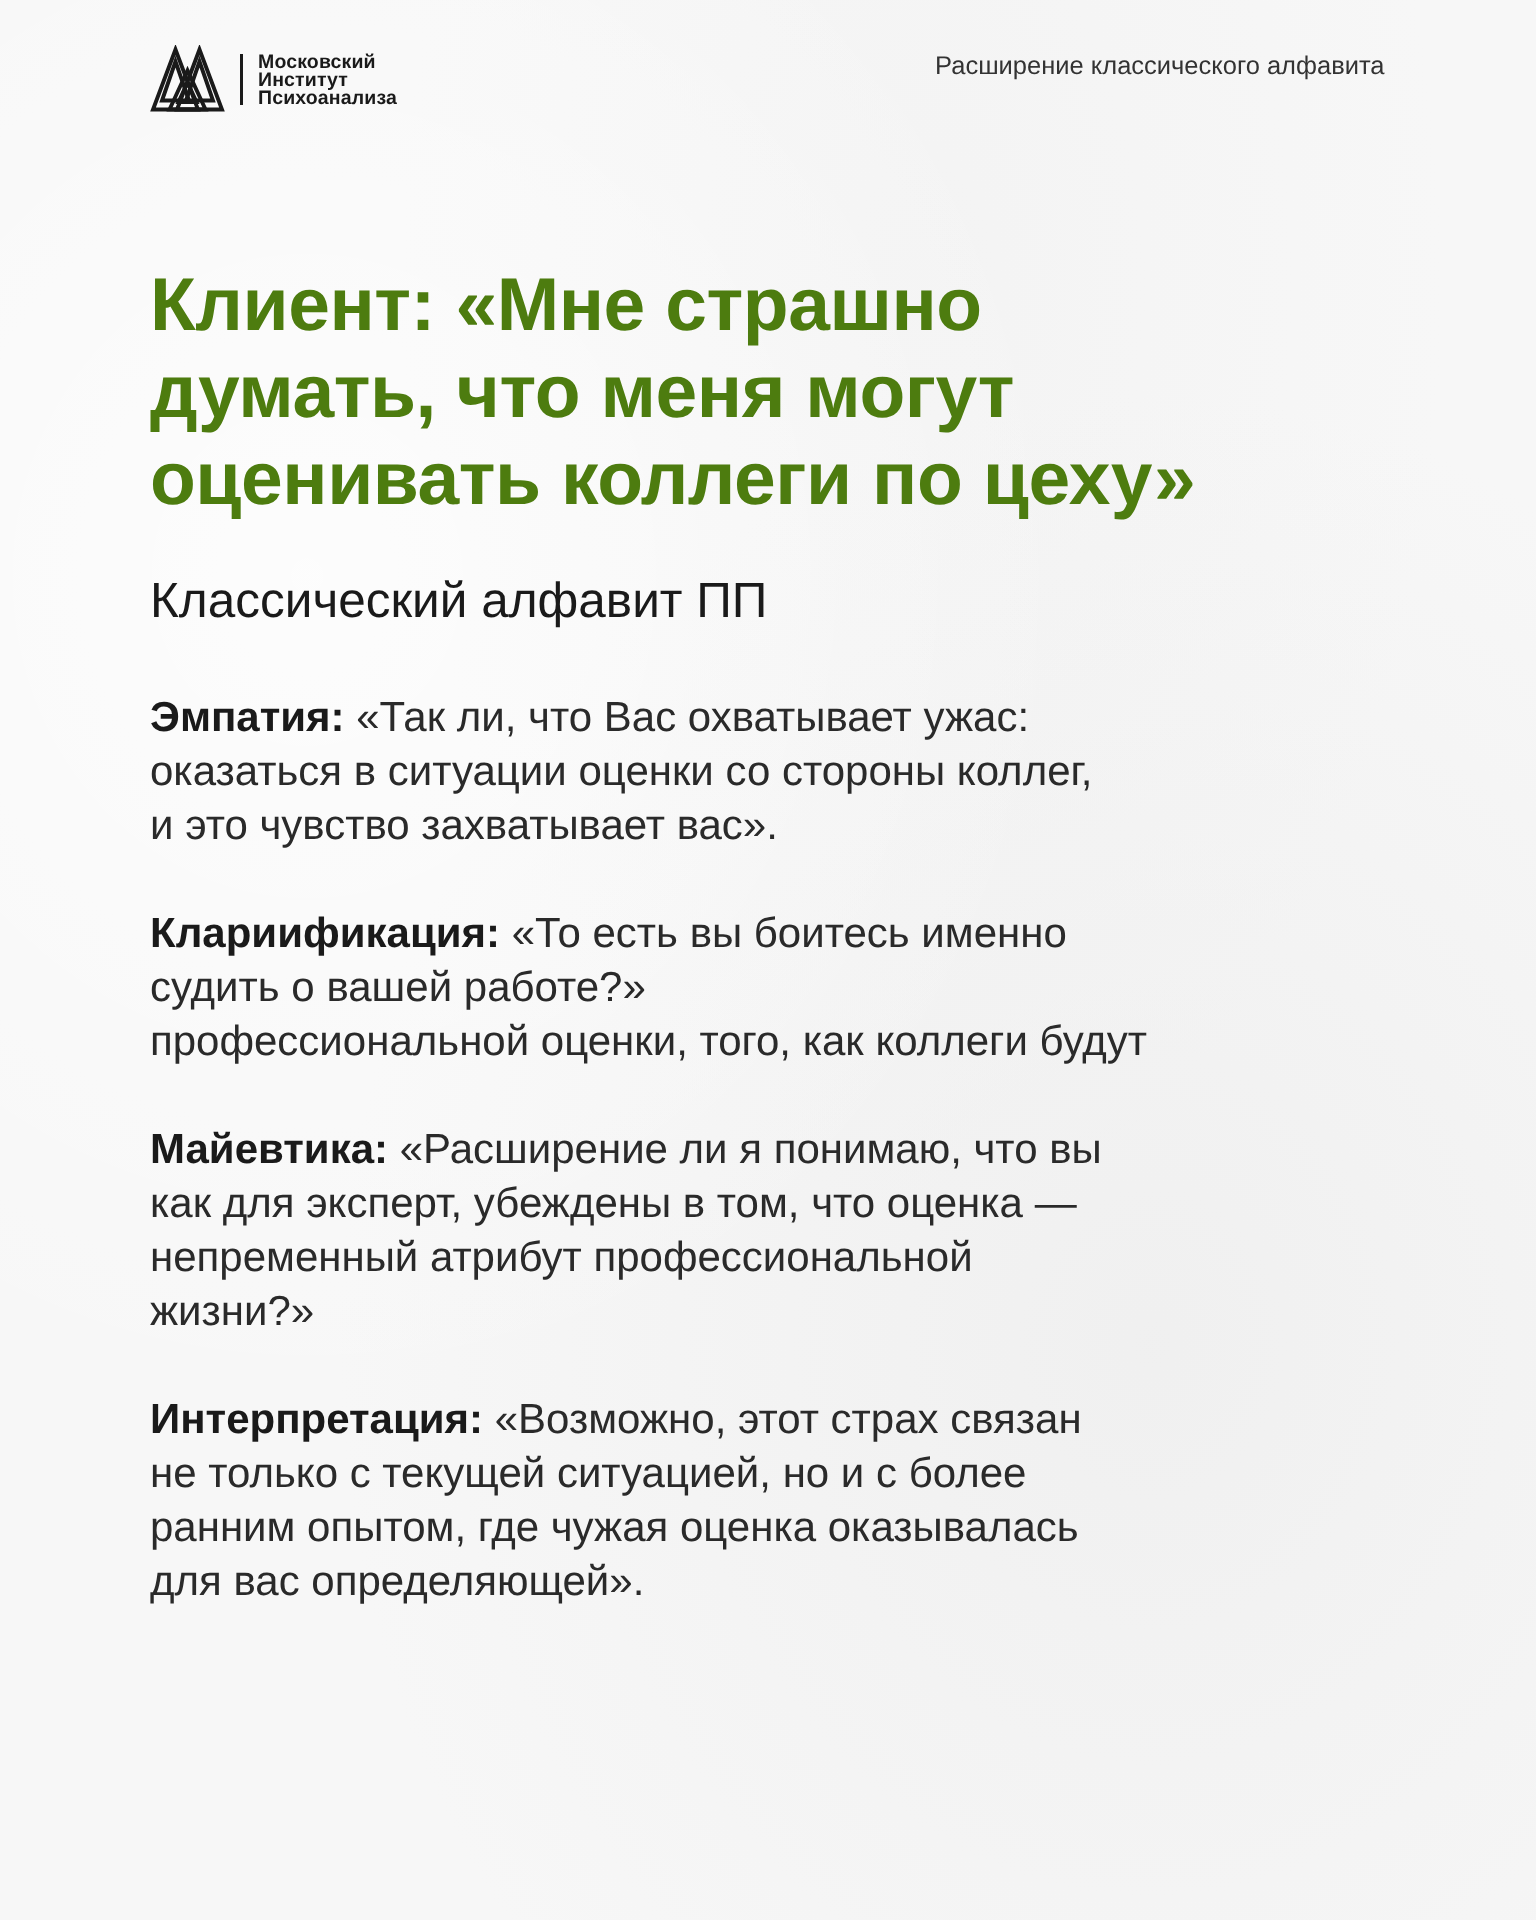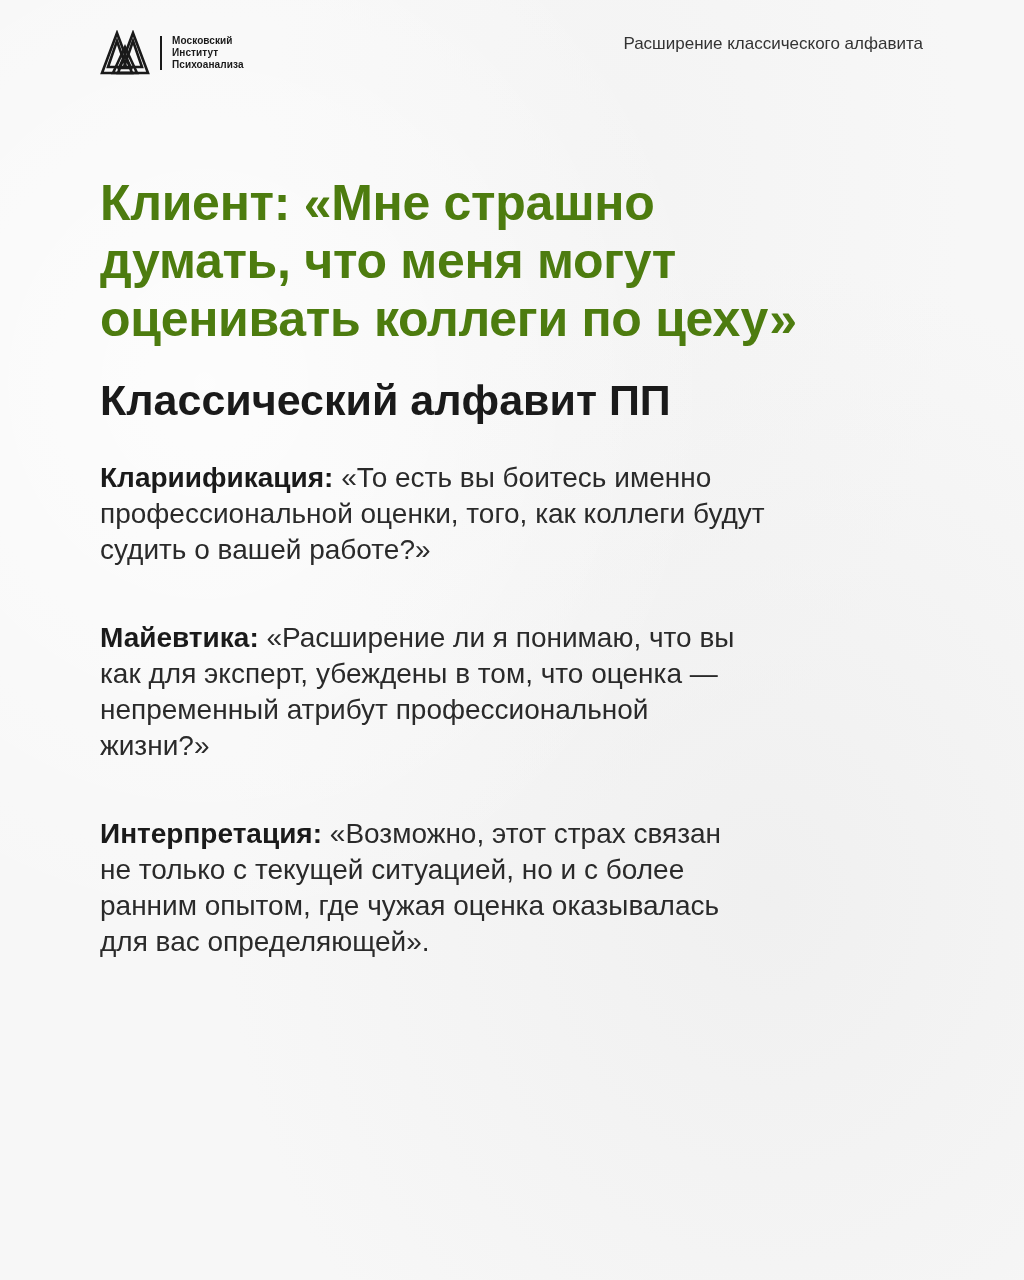--- a/index.html
+++ b/index.html
@@ -44,21 +44,21 @@
     .brand-divider {
       width: 2px;
       height: 34px;
       background: #1a1a1a;
       margin: 0 10px 0 10px;
     }
     .brand-text {
       display: flex;
       flex-direction: column;
       font-weight: bold;
-      font-size: 10px;
+      font-size: 13px;
       line-height: 12px;
       color: #1a1a1a;
       letter-spacing: 0.1px;
     }
     .subtitle-block {
       position: absolute;
       right: 0;
       top: 3px;
       text-align: center;
       font-size: 17px;
@@ -80,40 +80,40 @@
       color: #4d7c0f;
       letter-spacing: -0.3px;
     }
     .title span { display: block; }
 
     .section-heading {
       position: absolute;
       left: 100px;
       top: 377px;
       margin: 0;
-      font-size: 43px;
+      font-size: 33px;
       line-height: 46px;
-      font-weight: bold;
+      font-weight: normal;
       color: #1a1a1a;
     }
 
     
     .entries {
       position: absolute;
       left: 100px;
       top: 460px;
       width: 840px;
     }
     .entry {
       margin: 0;
       font-size: 28px;
       line-height: 36px;
       color: #2a2a2a;
     }
-    .entry + .entry { margin-top: 52px; }
+    .entry + .entry { margin-top: 36px; }
     .entry .label {
       font-weight: bold;
       color: #1a1a1a;
     }
     .entry .line { display: block; }
   </style>
 </head>
 <body>
 
 <header class="header">
@@ -143,23 +143,28 @@
 <h1 class="title">
   <span>Клиент: «Мне страшно</span>
   <span>думать, что меня могут</span>
   <span>оценивать коллеги по цеху»</span>
 </h1>
 
 <h2 class="section-heading">Классический алфавит ПП</h2>
 
 <main class="entries">
   <p class="entry">
+    <span class="line"><span class="label">Эмпатия:</span><span> «Так ли, что Вас охватывает ужас:</span></span>
+    <span class="line">оказаться в ситуации оценки со стороны коллег,</span>
+    <span class="line">и это чувство захватывает вас».</span>
+  </p>
+  <p class="entry">
     <span class="line"><span class="label">Клариификация:</span><span> «То есть вы боитесь именно</span></span>
+    <span class="line">судить о вашей работе?»</span>
     <span class="line">профессиональной оценки, того, как коллеги будут</span>
-    <span class="line">судить о вашей работе?»</span>
   </p>
   <p class="entry">
     <span class="line"><span class="label">Майевтика:</span><span> «Расширение ли я понимаю, что вы</span></span>
     <span class="line">как для эксперт, убеждены в том, что оценка —</span>
     <span class="line">непременный атрибут профессиональной</span>
     <span class="line">жизни?»</span>
   </p>
   <p class="entry">
     <span class="line"><span class="label">Интерпретация:</span><span> «Возможно, этот страх связан</span></span>
     <span class="line">не только с текущей ситуацией, но и с более</span>

